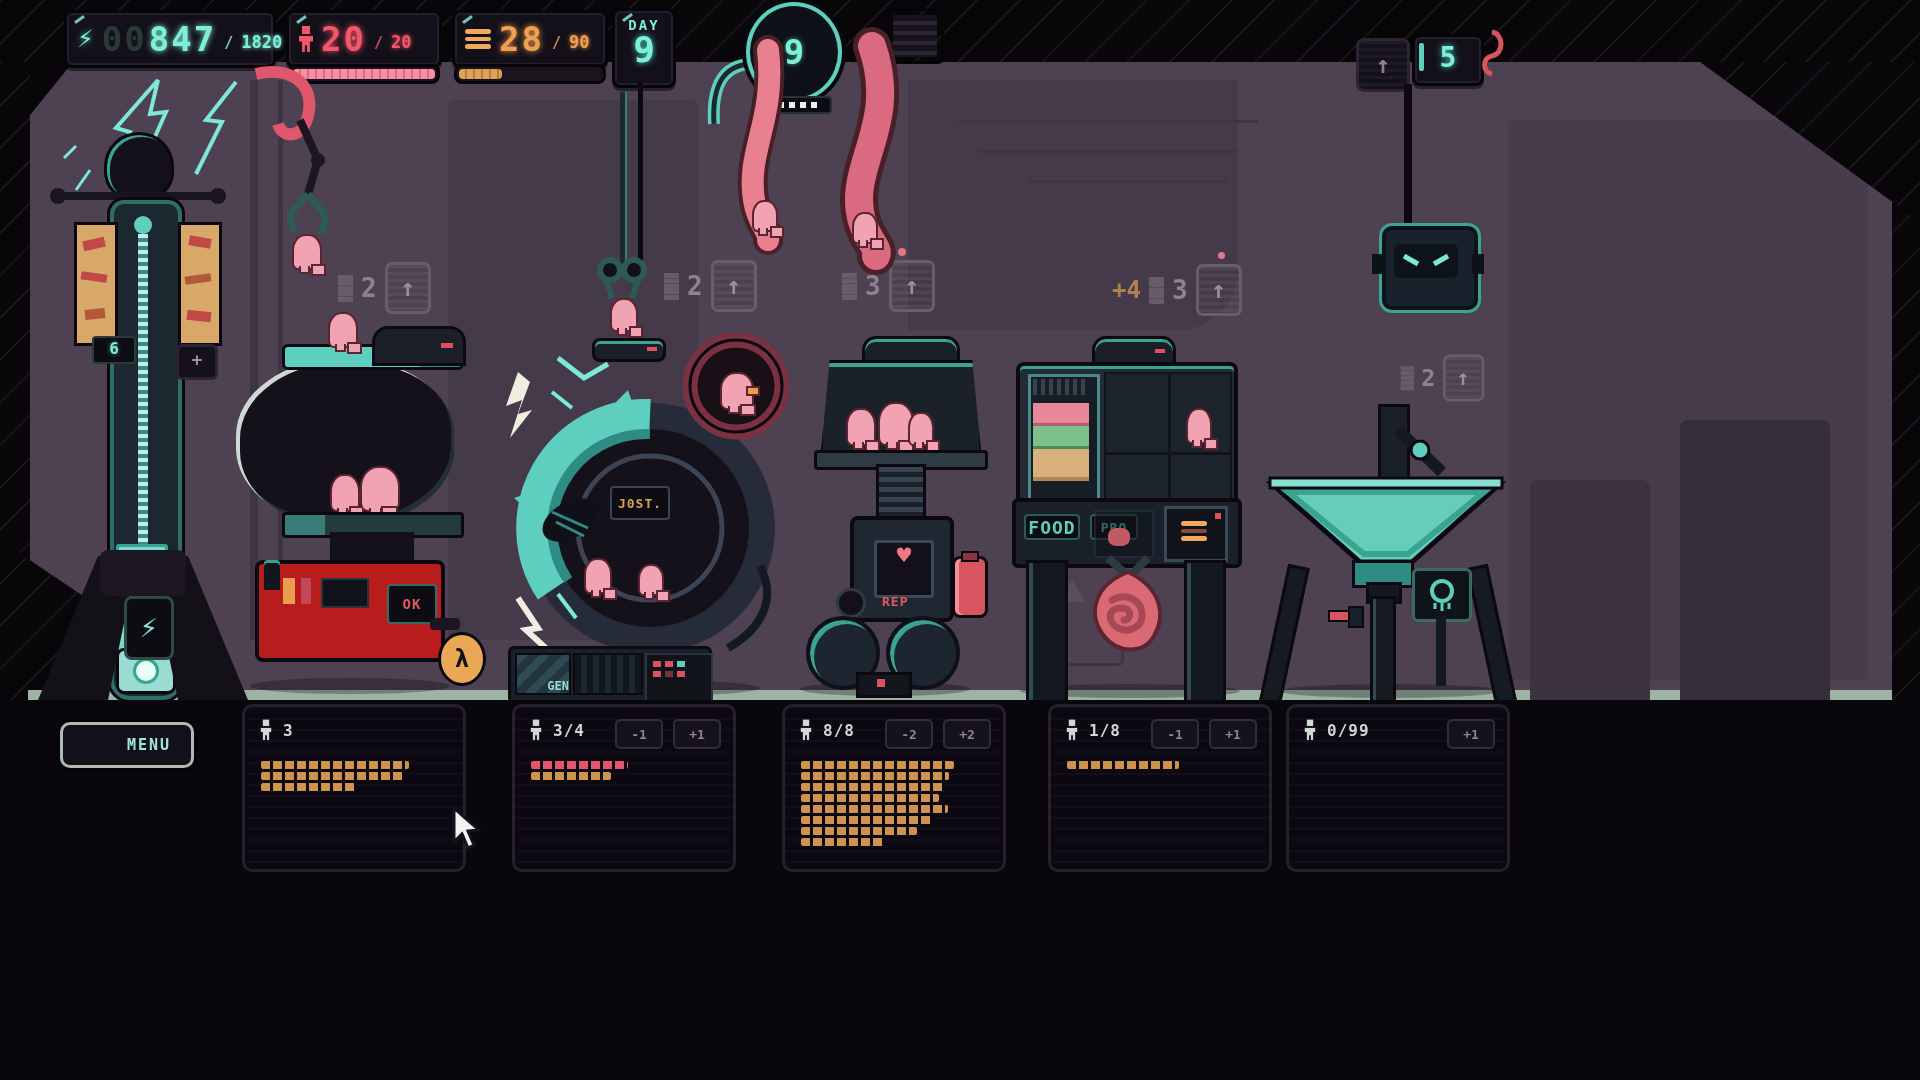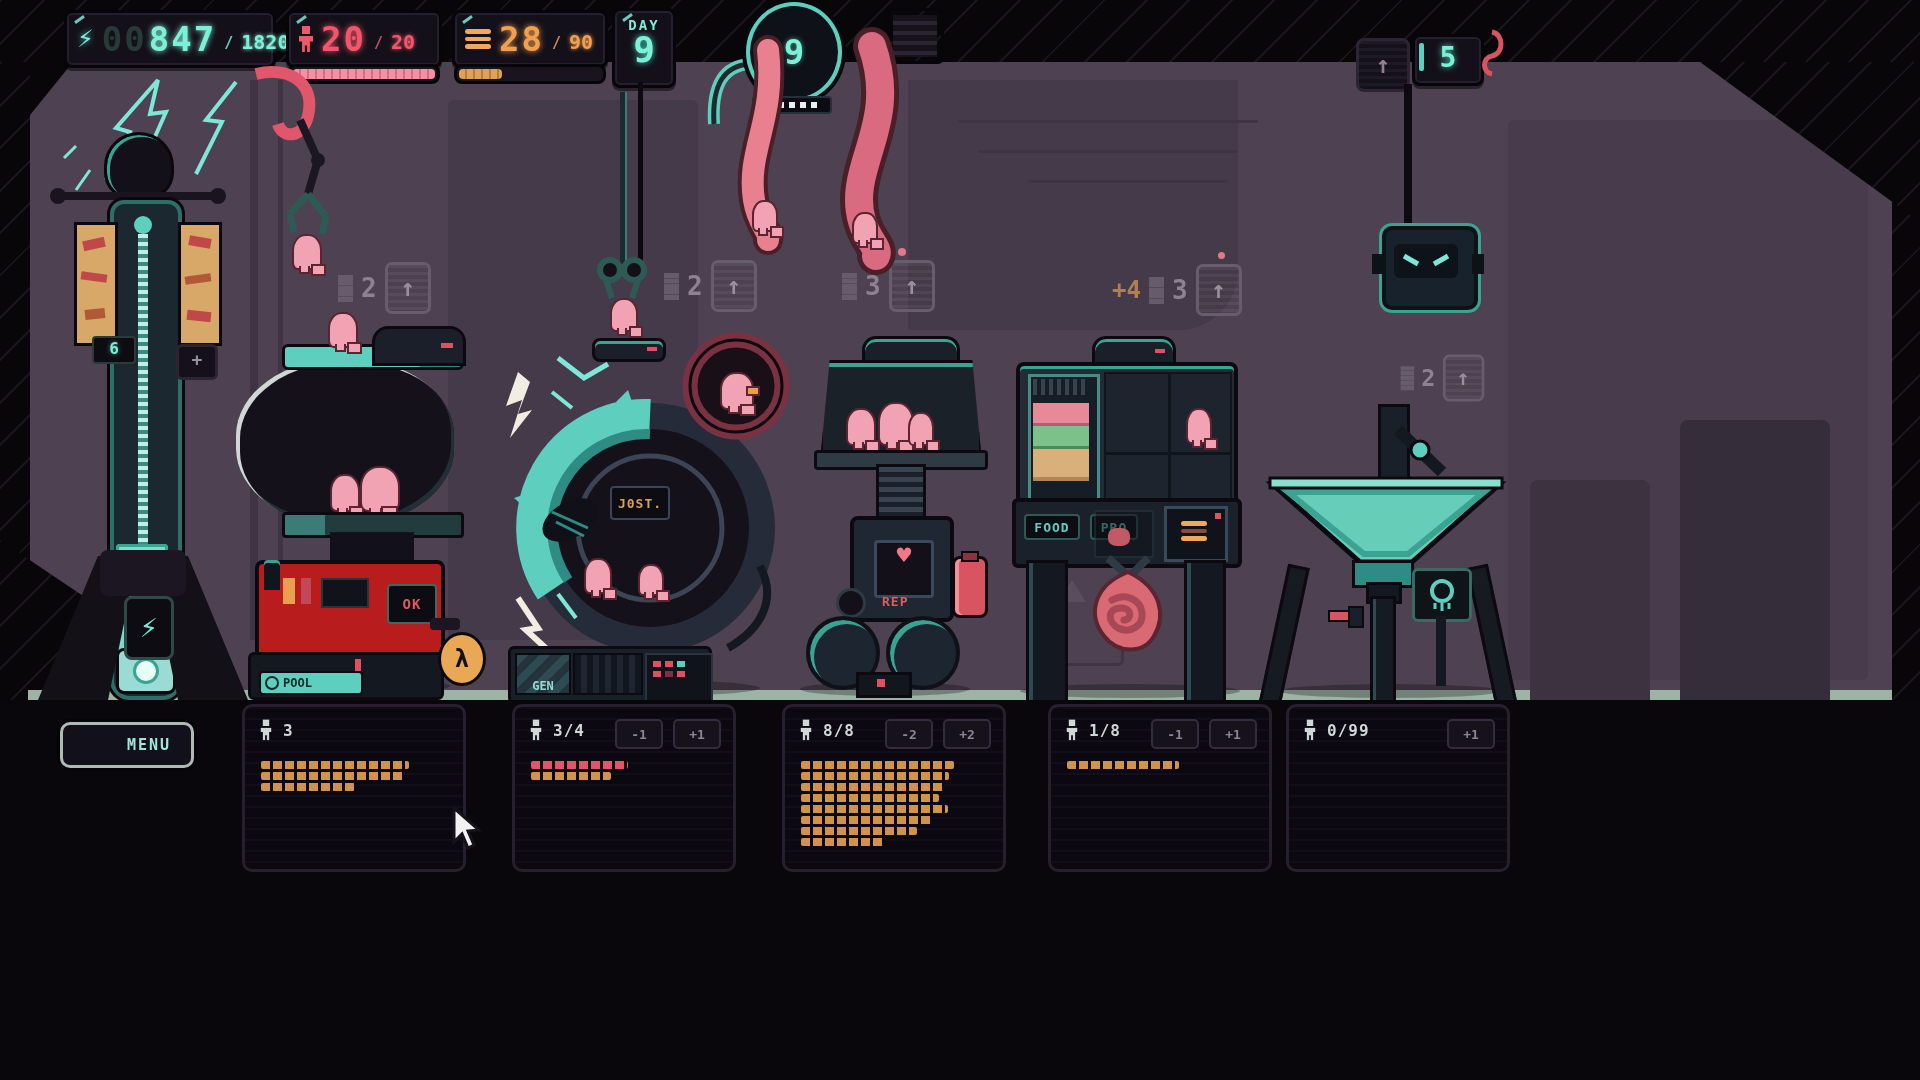--- a/index.html
+++ b/index.html
@@ -17,21 +17,21 @@
     box-shadow:0 4px 0 #141018;}
   #bottomzone{left:0;top:700px;width:1920px;height:380px;background:#0a070c;}
   .shadow{background:rgba(0,0,0,.28);border-radius:50%;}
   
   .hudbox{background:#141019;border:3px solid #06050a;border-radius:8px;
     box-shadow:inset 0 0 0 2px #241e2d,0 3px 0 rgba(0,0,0,.5);color:#7ff0d8;}
   .glint::after{content:"";position:absolute;left:7px;top:5px;width:11px;height:3px;
     background:#7de8d8;transform:rotate(-35deg);opacity:.85;}
   .hudrow{display:flex;align-items:center;height:100%;padding:0 10px;gap:8px;}
   .bignum{font-size:34px;letter-spacing:2px;text-shadow:0 0 6px currentColor;}
-  .smallnum{font-size:20px;margin-top:6px;text-shadow:0 0 4px currentColor;}
+  .smallnum{font-size:17px;margin-top:6px;text-shadow:0 0 4px currentColor;}
   .dim{color:#273a38;text-shadow:none;}
   .slash{font-size:15px;margin-top:8px;opacity:.85;}
   .barwrap{background:#1a141f;border:3px solid #06050a;border-radius:8px;padding:2px;}
   .barfill{height:100%;border-radius:4px;}
   .seg-pink{background:repeating-linear-gradient(90deg,#f78fa2 0 6px,#d86a84 6px 8px);}
   .seg-orange{background:repeating-linear-gradient(90deg,#e0a254 0 6px,#b57c3a 6px 8px);}
   .icon-person{width:14px;height:26px;position:relative;}
   .icon-person::before{content:"";position:absolute;left:3px;top:0;width:8px;height:8px;background:currentColor;}
   .icon-person::after{content:"";position:absolute;left:0;top:10px;width:14px;height:16px;
     background:currentColor;clip-path:polygon(0 0,100% 0,100% 35%,78% 35%,78% 100%,58% 100%,58% 60%,42% 60%,42% 100%,22% 100%,22% 35%,0 35%);}
@@ -256,27 +256,20 @@
   <div class="abs" style="left:330px;top:532px;width:84px;height:32px;background:#12101a;"></div>
   <div class="abs" style="left:255px;top:560px;width:182px;height:94px;background:#b91c1c;border:4px solid #0c0a10;border-radius:8px;">
     <div class="abs" style="left:24px;top:14px;width:12px;height:26px;background:#e8a050;"></div>
     <div class="abs" style="left:42px;top:14px;width:10px;height:26px;background:#c04858;"></div>
     <div class="abs" style="left:62px;top:14px;width:44px;height:26px;background:#10141a;border:2px solid #2a3340;"></div>
     <div class="abs mlabel" style="left:128px;top:20px;width:46px;height:36px;border-color:#3a6a62;">
         <span>OK</span>
       </div>
   </div>
   <div class="abs" style="left:264px;top:560px;width:16px;height:30px;background:#11161d;border-radius:4px 4px 0 0;box-shadow:inset 0 3px 0 #3aa392;"></div>
-  <div class="abs" style="left:248px;top:652px;width:190px;height:42px;background:#141820;border:3px solid #0c0a10;border-radius:6px;">
-    <div class="abs" style="left:8px;top:16px;width:92px;height:20px;background:#5ecfbf;border:2px solid #0c0a10;border-radius:4px;display:flex;align-items:center;gap:4px;padding:0 4px;color:#0e2a26;font-size:12px;">
-      <span style="width:10px;height:10px;border:2px solid #0e2a26;border-radius:50%;display:inline-block;"></span>
-      <span>POOL</span>
-    </div>
-    <div class="abs" style="left:104px;top:4px;width:6px;height:12px;background:#e05060;"></div>
-  </div>
 
   <div class="abs" style="left:430px;top:618px;width:30px;height:12px;background:#1b1622;border-radius:4px;"></div>
   <div class="abs" style="left:438px;top:632px;width:42px;height:48px;background:#e8a855;border:3px solid #0c0a10;border-radius:50%;display:flex;align-items:center;justify-content:center;color:#14101a;font-size:24px;">
     <span>λ</span>
   </div>
 
   <div class="abs" style="left:620px;top:92px;width:5px;height:172px;background:#1b2a2e;box-shadow:2px 0 0 #3a7d78;"></div>
   <svg class="abs" style="left:596px;top:258px;" width="52" height="46">
     <circle cx="14" cy="12" r="10" stroke="#2e5a56" stroke-width="6" fill="#141018"></circle>
     <circle cx="38" cy="12" r="10" stroke="#2e5a56" stroke-width="6" fill="#141018"></circle>
@@ -360,21 +353,21 @@
 
   <svg class="abs" style="left:680px;top:330px;" width="120" height="120">
     <circle cx="56" cy="56" r="46" fill="#190f16" stroke="#7a3242" stroke-width="15"></circle>
     <circle cx="56" cy="56" r="46" fill="none" stroke="#0c0a10" stroke-width="3"></circle>
   </svg>
   <div class="abs noob" style="left:720px;top:372px;width:30px;height:34px;">
     <div class="abs" style="right:-8px;top:12px;width:10px;height:6px;background:#e8a050;border:2px solid #5a2430;"></div>
   </div>
 
   <div class="abs" style="left:508px;top:646px;width:198px;height:52px;background:#18202a;border:3px solid #0c0a10;border-radius:6px;">
-    <div class="abs" style="left:4px;top:4px;width:52px;height:38px;background:repeating-linear-gradient(135deg,#2e4a52 0 8px,#24343c 8px 16px);border:2px solid #0c0a10;display:flex;align-items:flex-end;justify-content:center;color:#9adbd0;font-size:12px;">
+    <div class="abs" style="left:4px;top:4px;width:52px;height:38px;background:repeating-linear-gradient(135deg,#2e4a52 0 8px,#24343c 8px 16px);border:2px solid #0c0a10;display:flex;align-items:flex-end;justify-content:flex-end;color:#9adbd0;font-size:12px;">
       <span>GEN</span>
     </div>
     <div class="abs" style="left:62px;top:4px;width:66px;height:38px;background:repeating-linear-gradient(90deg,#10161d 0 6px,#1d2630 6px 12px);border:2px solid #0c0a10;"></div>
     <div class="abs" style="left:134px;top:4px;width:52px;height:38px;background:#10141a;border:2px solid #2a3340;display:grid;grid-template-columns:repeat(3,8px);grid-auto-rows:6px;gap:4px;padding:6px;">
       <i style="background:#e05060;"></i>
         <i style="background:#e05060;"></i>
         <i style="background:#5ecfbf;"></i>
       <i style="background:#e05060;"></i>
         <i style="background:#7a3242;"></i>
         <i style="background:#e05060;"></i>
@@ -419,21 +412,21 @@
       <div class="abs" style="left:2px;top:49px;width:56px;height:20px;background:#7cc08a;border-bottom:3px solid #4e8a5c;"></div>
       <div class="abs" style="left:2px;top:72px;width:56px;height:28px;background:#d8b07c;border-bottom:4px solid #b08858;"></div>
     </div>
     <div class="abs" style="left:84px;top:6px;width:124px;height:126px;background:#1d242e;border:2px solid #10151c;">
       <div class="abs" style="left:62px;top:0;width:3px;height:126px;background:#10151c;"></div>
       <div class="abs" style="left:0;top:78px;width:124px;height:3px;background:#10151c;"></div>
     </div>
   </div>
   <div class="abs noob" style="left:1186px;top:408px;width:22px;height:32px;"></div>
   <div class="abs" style="left:1012px;top:498px;width:222px;height:62px;background:#1a212b;border:4px solid #0c0a10;border-radius:6px;">
-    <div class="abs mlabel" style="left:8px;top:12px;width:52px;height:22px;color:#5ecfbf;border-color:#2e5a56;font-size:13px;">
+    <div class="abs mlabel" style="left:8px;top:12px;width:52px;height:22px;color:#5ecfbf;border-color:#2e5a56;font-size:18px;">
         <span>FOOD</span>
       </div>
     <div class="abs mlabel" style="left:74px;top:12px;width:44px;height:22px;color:#5ecfbf;border-color:#2e5a56;font-size:13px;">
         <span>PRO</span>
       </div>
     <div class="abs" style="left:78px;top:8px;width:56px;height:44px;background:#10141a;border:2px solid #2a3340;opacity:.55;"></div>
     <div class="abs" style="left:92px;top:26px;width:22px;height:18px;background:#c25a66;border-radius:40%;"></div>
     <div class="abs" style="left:148px;top:4px;width:58px;height:50px;background:#10141a;border:3px solid #3a4a5a;">
       <div class="abs icon-burger" style="left:14px;top:12px;width:26px;">
           <i></i>

